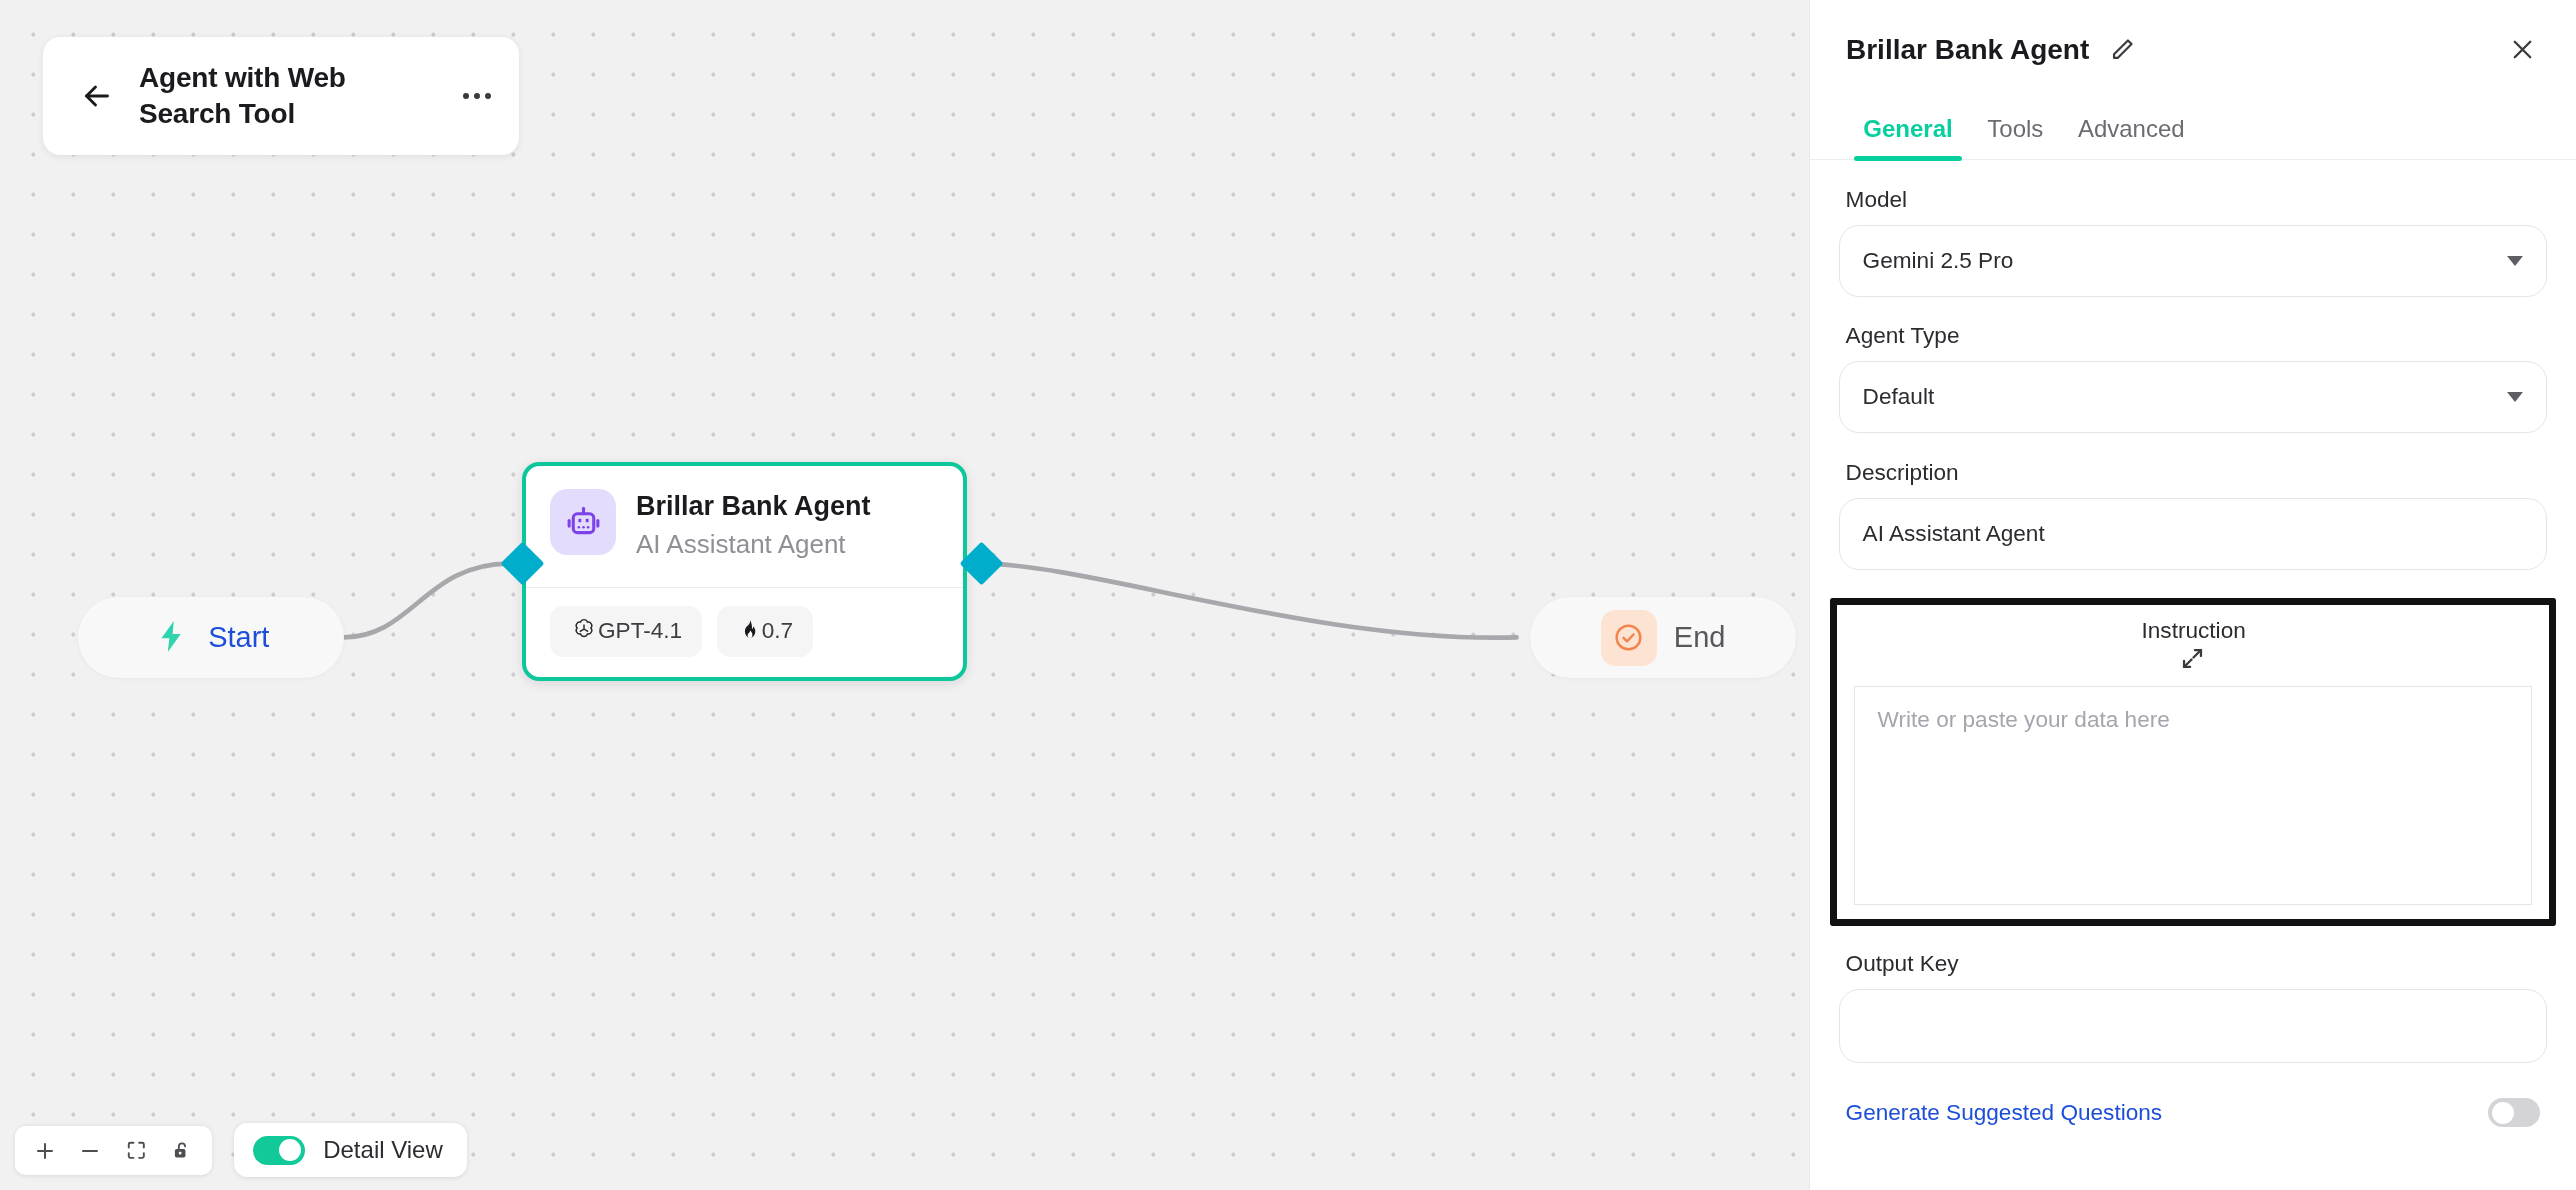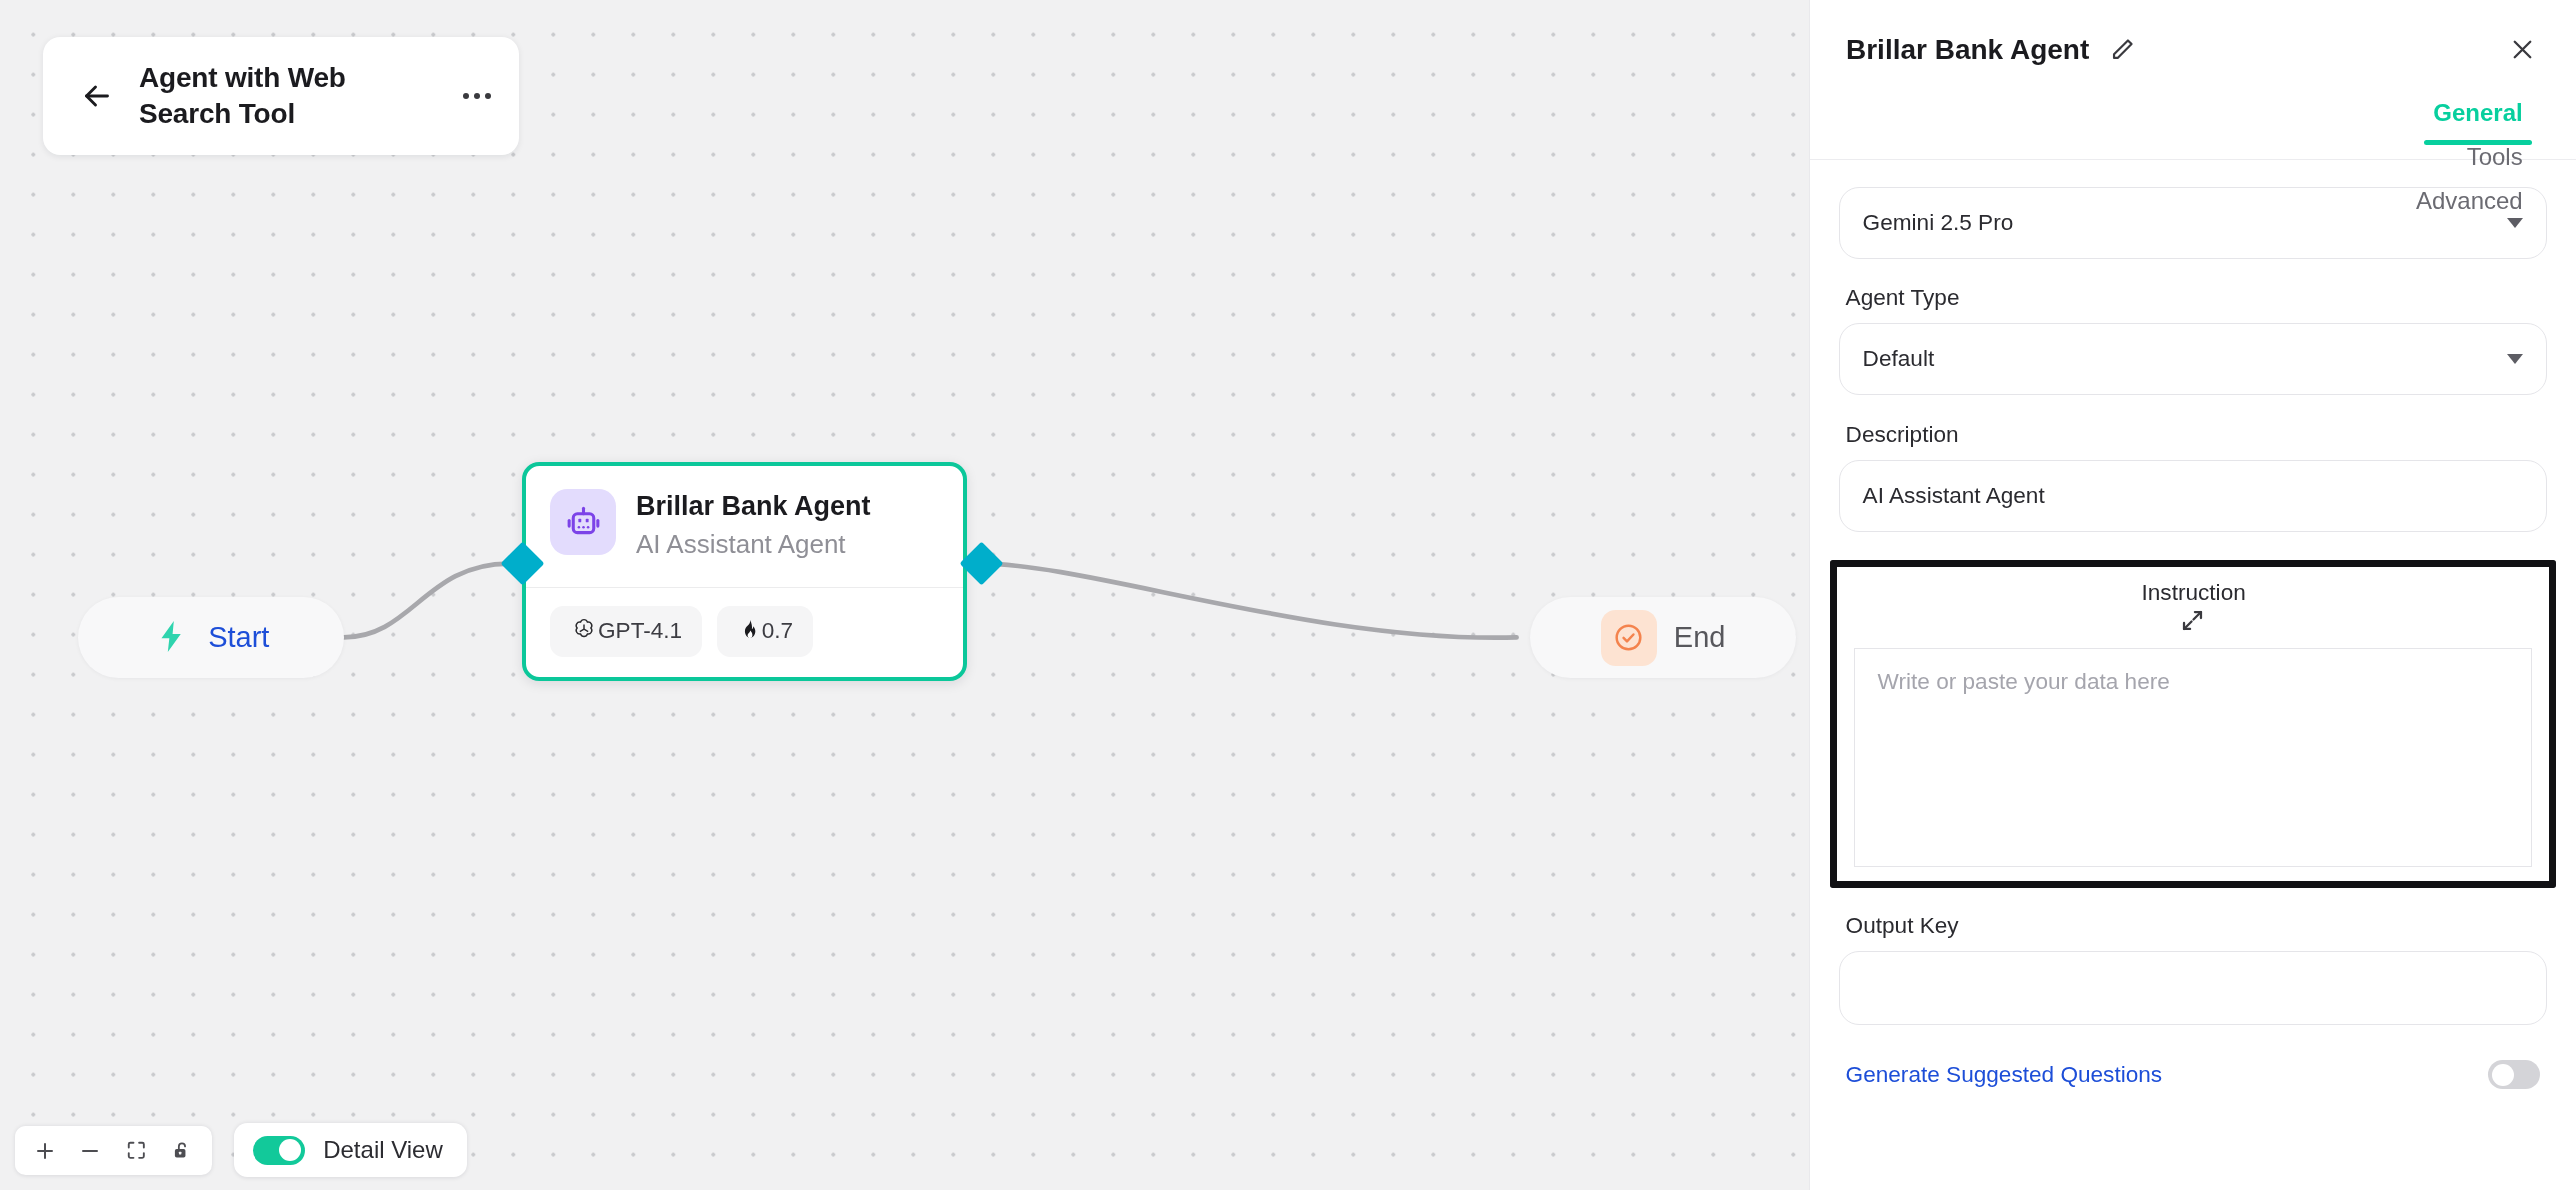--- a/index.html
+++ b/index.html
@@ -183,21 +183,20 @@
   #panel-header .spacer { flex: 1; }
   #panel-header .close-btn {
     width: 36px; height: 36px; display: flex; align-items: center; justify-content: center;
     cursor: pointer;
   }
   #tabs {
     display: flex; align-items: flex-end; gap: 0;
     padding: 0 36px; margin-top: 25px;
     border-bottom: 1.3px solid #ececef;
     height: 61px;
-    flex-direction: column;
   }
   .tab {
     font-size: 24px; color: #6b6b72; padding: 0 17.3px 16px 17.3px;
     cursor: pointer; position: relative; white-space: nowrap;
   }
   .tab.active { color: #07cf9e; font-weight: 700; }
   .tab.active::after {
     content: ""; position: absolute; left: 8px; right: 8px; bottom: -2px;
     height: 4.7px; background: #07cf9e; border-radius: 2.7px;
   }
@@ -394,20 +393,21 @@
 
     <div id="tabs">
       <span class="tab active">General</span>
       <span class="tab">Tools</span>
       <span class="tab">Advanced</span>
     </div>
 
     <div id="panel-body">
 
       <div class="field">
+        <div class="field-label">Model</div>
         <div class="control select">
           <span>Gemini 2.5 Pro</span>
           <span class="caret"></span>
         </div>
       </div>
 
       <div class="field">
         <div class="field-label">Agent Type</div>
         <div class="control select">
           <span>Default</span>

